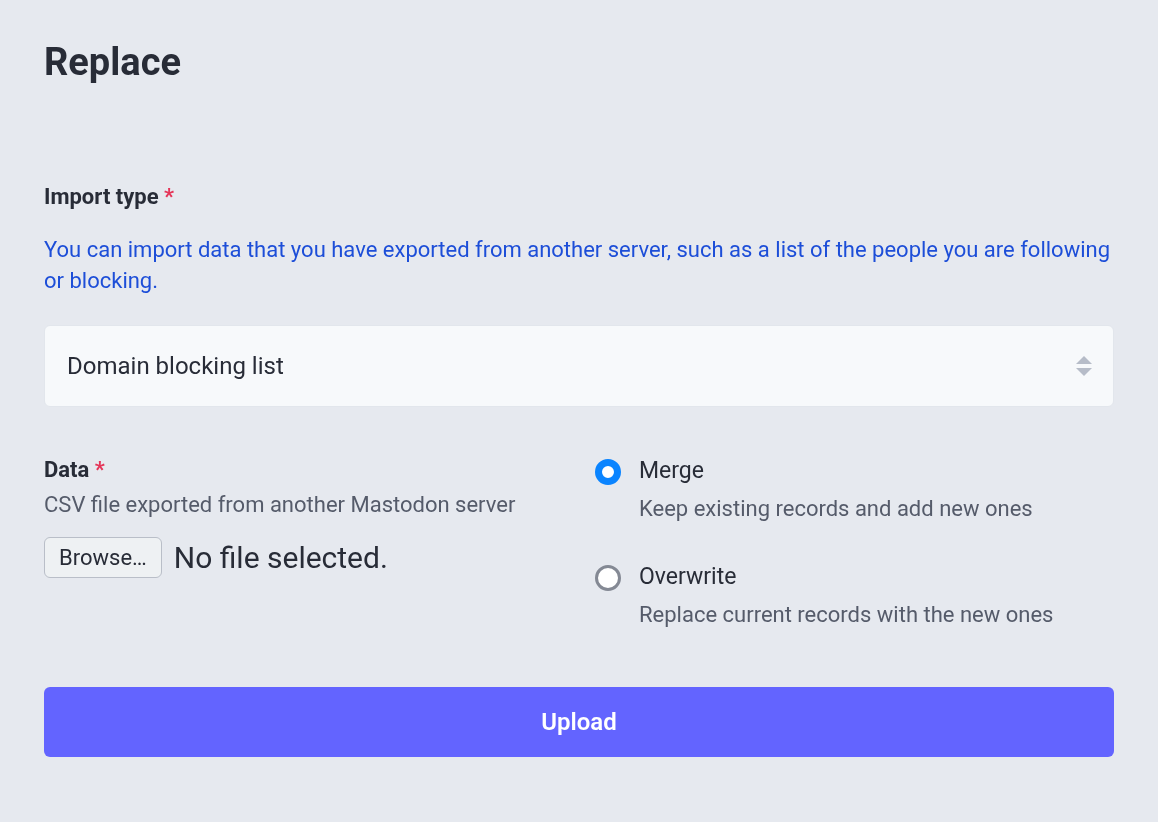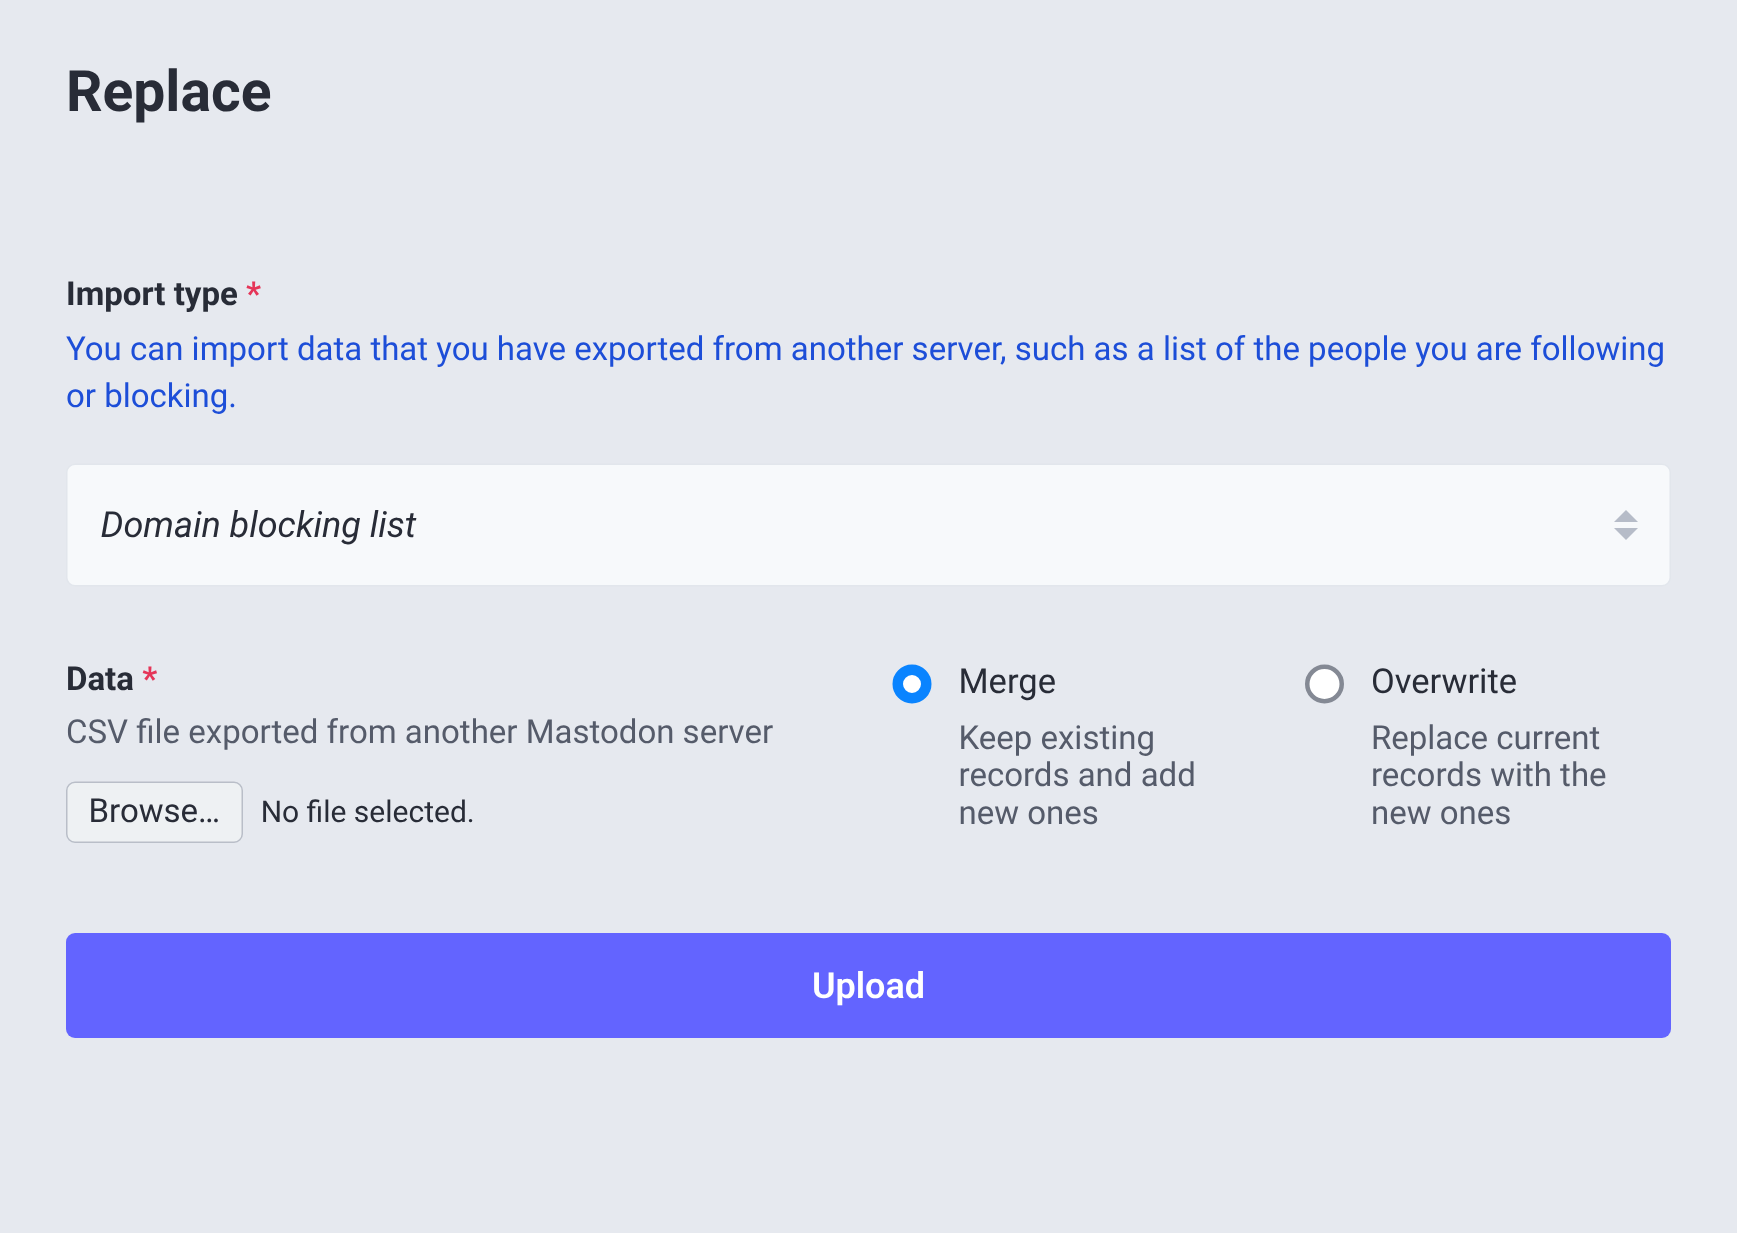--- a/index.html
+++ b/index.html
@@ -17,21 +17,21 @@
     h1.page-title {
       font-size: 38px;
       font-weight: 700;
       color: #282c37;
       margin-bottom: 100px;
     }
     .section-label {
       font-size: 22px;
       font-weight: 700;
       color: #282c37;
-      margin-bottom: 10px;
+      margin-bottom: 26px;
     }
     .required-star {
       color: #e53558;
       font-weight: 700;
     }
     .hint-text {
       font-size: 22px;
       font-weight: 400;
       color: #1d4ed8;
       line-height: 1.4;
@@ -43,21 +43,20 @@
       border: 1px solid #e2e6ec;
       border-radius: 6px;
       height: 82px;
       display: flex;
       align-items: center;
       padding: 0 22px;
       font-size: 24px;
       color: #282c37;
       cursor: pointer;
       margin-bottom: 50px;
-      font-style: italic;
     }
     .select-arrows {
       position: absolute;
       right: 20px;
       top: 50%;
       transform: translateY(-50%);
       display: flex;
       flex-direction: column;
       line-height: 0;
     }
@@ -94,26 +93,26 @@
       background-color: #eef1f3;
       border: 1px solid #b9bec8;
       border-radius: 6px;
       font-size: 22px;
       padding: 7px 14px;
       cursor: pointer;
       color: #282c37;
       font-family: inherit;
     }
     .file-status {
-      font-size: 20px;
+      font-size: 30px;
       color: #282c37;
     }
     .radio-group {
       display: flex;
-      flex-direction: row;
+      flex-direction: column;
       gap: 42px;
     }
     .radio-item {
       display: flex;
       align-items: flex-start;
       gap: 18px;
     }
     .radio-circle {
       width: 26px;
       height: 26px;

